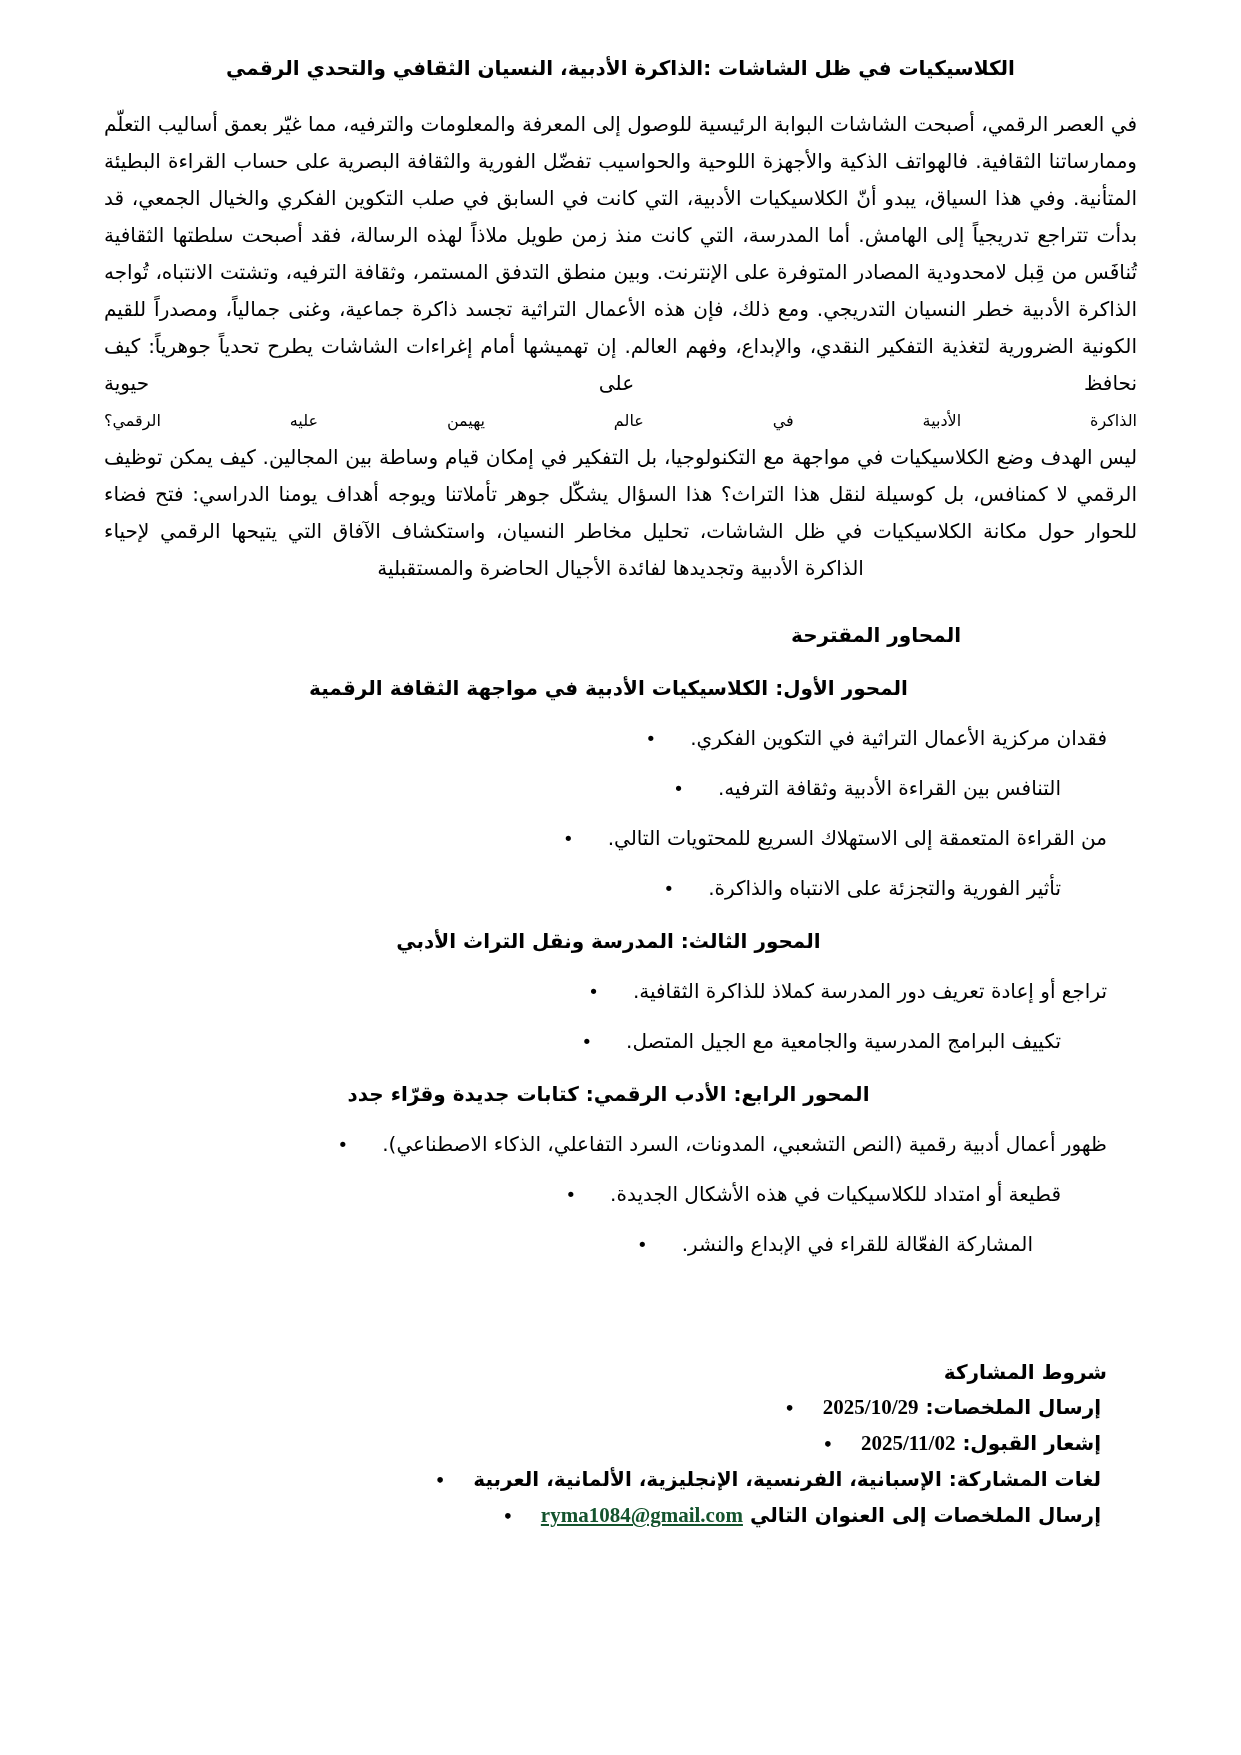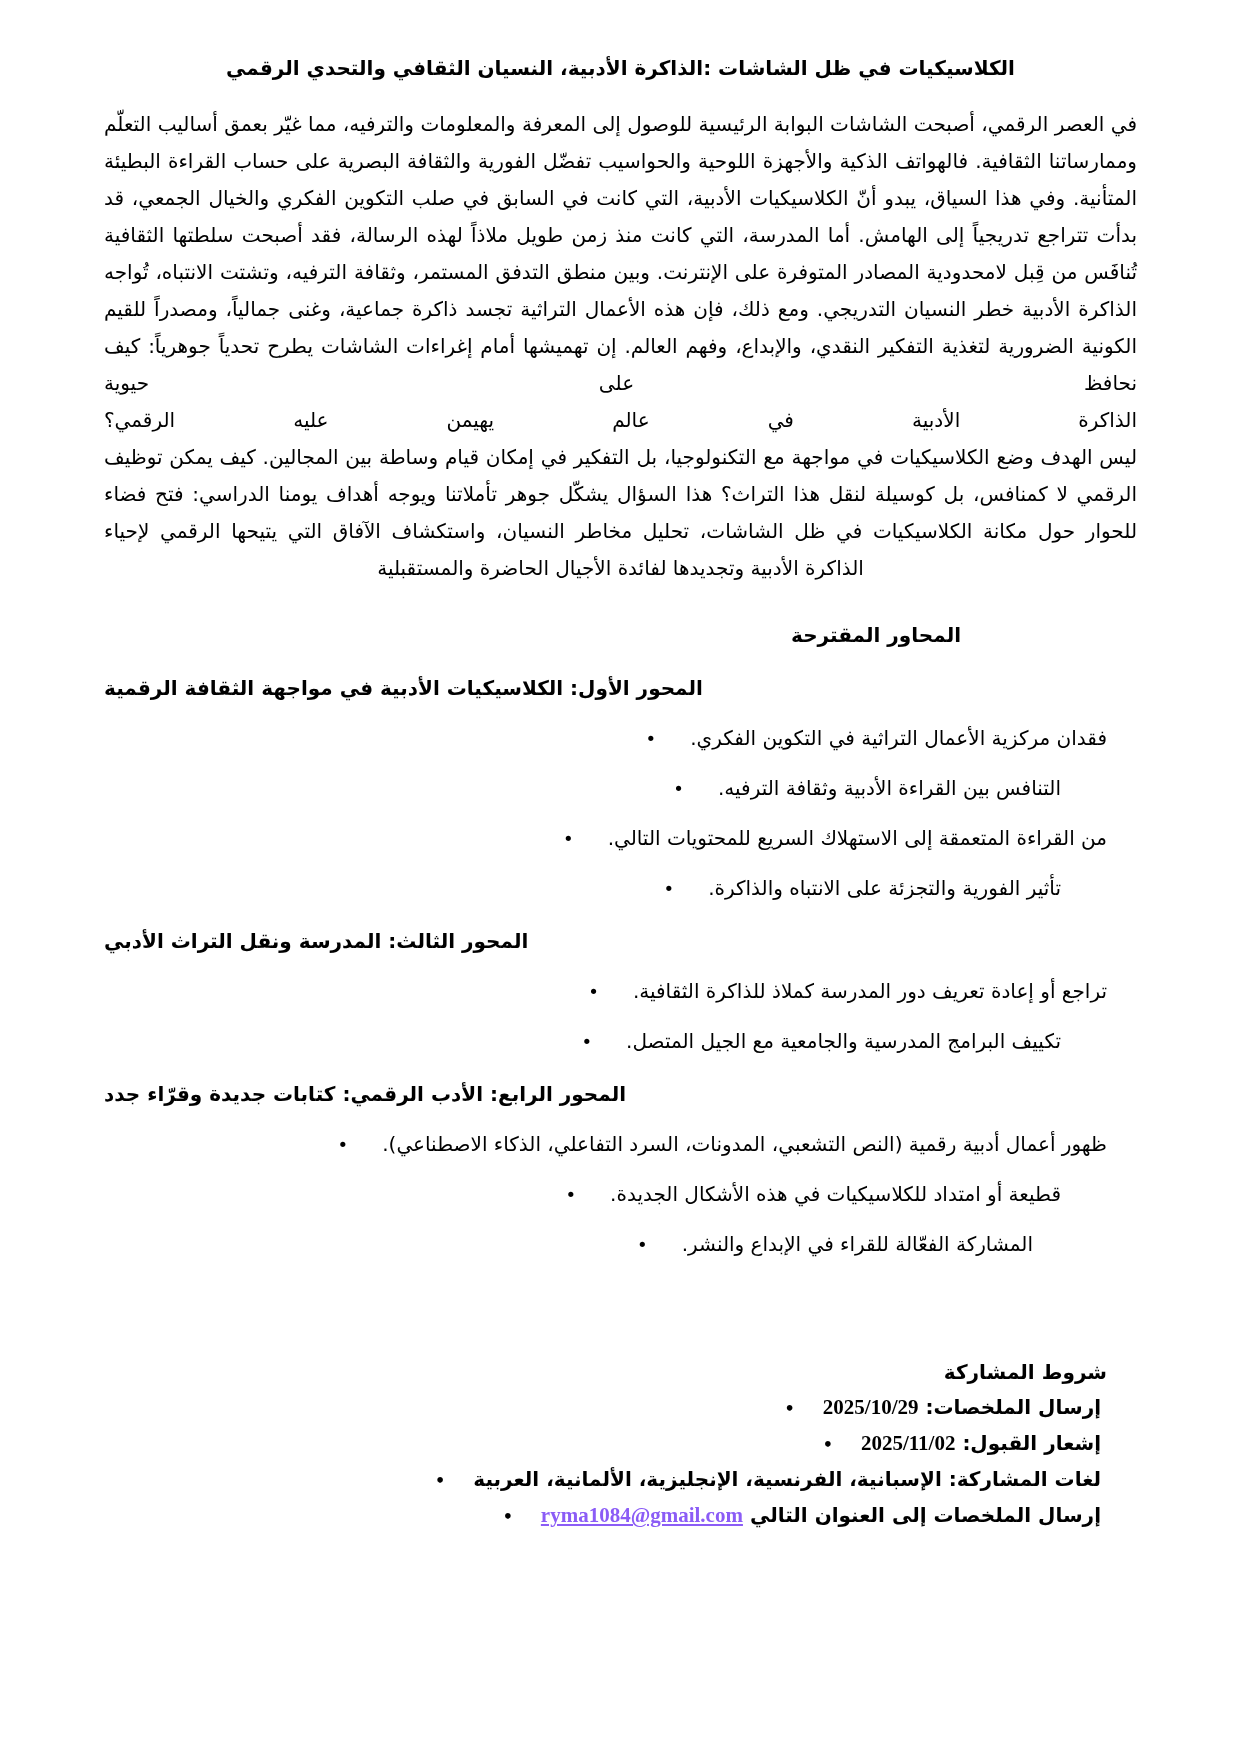--- a/index.html
+++ b/index.html
@@ -25,21 +25,21 @@
   .para{
     direction:rtl;
     font-size:20px;
     line-height:37px;
     text-align:justify;
     text-align-last:justify;
     margin:0;
   }
   .para-stretched{
     direction:rtl;
-    font-size:20px;
+    font-size:16px;
     line-height:37px;
     text-align:justify;
     text-align-last:justify;
     margin:0;
   }
   .para-closing{
     direction:rtl;
     font-size:20px;
     line-height:37px;
     text-align:justify;
@@ -54,21 +54,21 @@
     text-align:right;
     margin-top:30px;
     margin-left:0;
     margin-right:176px;
   }
   .axis-title{
     direction:rtl;
     font-weight:bold;
     font-size:20px;
     line-height:37px;
-    text-align:left;
+    text-align:center;
     margin-top:16px;
     margin-bottom:2px;
     margin-right:24px;
   }
   .bullet-row{
     display:flex;
     flex-direction:row;
     justify-content:flex-end;
     align-items:baseline;
     gap:34px;
@@ -110,21 +110,21 @@
     font-family:"Liberation Serif", serif;
     font-weight:bold;
     font-size:21px;
     direction:ltr;
     unicode-bidi:embed;
   }
   .email-link{
     font-family:"Liberation Serif", serif;
     font-weight:bold;
     font-size:21px;
-    color:#8b5cf6;
+    color:#14532d;
     text-decoration:underline;
     direction:ltr;
     unicode-bidi:embed;
   }
 </style>
 </head>
 <body>
 
 <div class="page">
 

